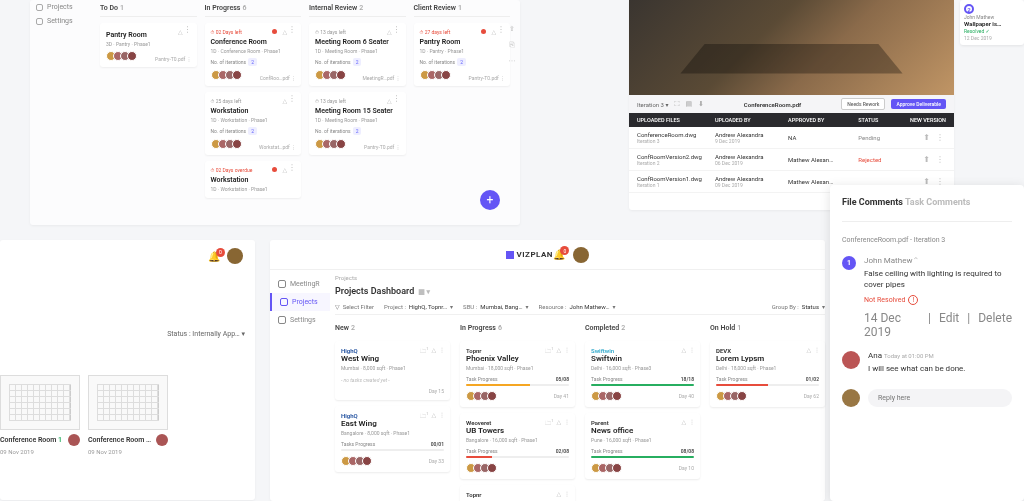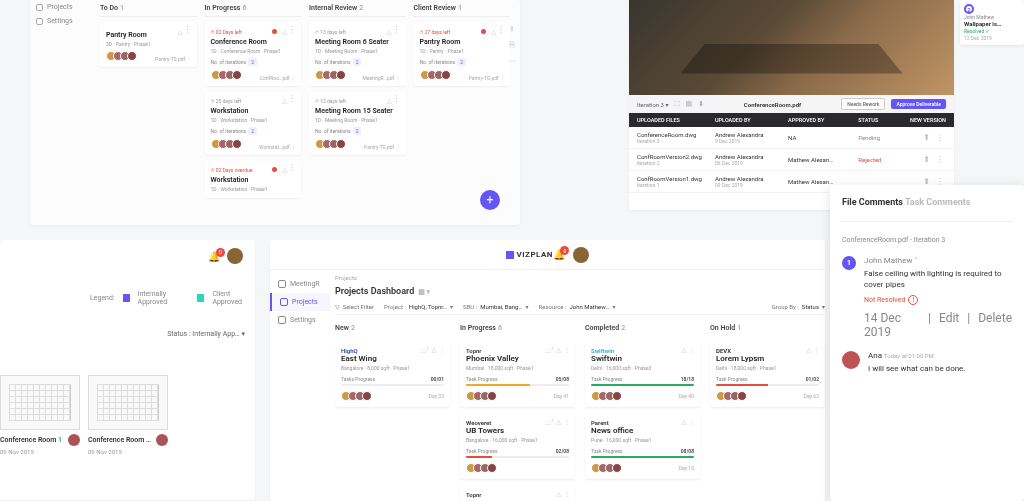--- a/index.html
+++ b/index.html
@@ -294,27 +294,20 @@
     <div class="tbtn">⋯</div>
   </div>
   <div class="p1-fab">+</div>
 </div>
 
 <div class="panel p2">
   <div class="p2-top">
     <div class="p2-bell">🔔<span class="cnt">0</span></div>
     <div class="p2-avatar"></div>
   </div>
-  <div class="p2-legend">
-      <span>Legend:</span>
-      <span class="sq" style="background:#6455f5"></span>
-      <span>Internally Approved</span>
-      <span class="sq" style="background:#2dd4bf"></span>
-      <span>Client Approved</span>
-    </div>
   <div class="p2-status">
     <span>Status :</span> <span>Internally App…</span> ▾
   </div>
   <div class="p2-thumbs">
       <div class="p2-thumb">
     <div class="img">
           <div class="grid"></div>
         </div>
     <div class="ttl">
           <span>Conference Room <span style="color:#27ae60">1</span></span>
@@ -367,20 +360,36 @@
       <div class="fgrp">▽ <span>Select Filter</span></div>
       <div class="fgrp"><span>Project :</span> <span class="val">HighQ, Topnr…</span> ▾</div>
       <div class="fgrp"><span>SBU :</span> <span class="val">Mumbai, Bang…</span> ▾</div>
       <div class="fgrp"><span>Resource :</span> <span class="val">John Mathew…</span> ▾</div>
       <div class="spacer"></div>
       <div class="fgrp"><span>Group By :</span> <span class="val">Status</span> ▾</div>
     </div>
     <div class="p3-cols">
         <div class="p3-col">
     <div class="p3-col-head">New<span class="cnt">2</span></div>
+          <div class="p3-card">
+      <div class="icons">
+              <span>🗀<sup style="font-size:4px">1</sup></span>
+              <span>△</span>
+              <span>⋮</span>
+            </div>
+      <div class="brandtxt"><span class="hq">HighQ</span></div>
+      <div class="title">West Wing</div>
+      <div class="sub">Mumbai · 8,000 sqft · Phase1</div>
+      <div class="empty">- no tasks created yet -</div>
+
+      <div class="ftr">
+        <div></div>
+        <div class="day">Day 15</div>
+      </div>
+    </div>
           <div class="p3-card">
       <div class="icons">
               <span>🗀<sup style="font-size:4px">1</sup></span>
               <span>△</span>
               <span>⋮</span>
             </div>
       <div class="brandtxt"><span class="hq">HighQ</span></div>
       <div class="title">East Wing</div>
       <div class="sub">Bangalore · 8,000 sqft · Phase1</div>
       <div class="prog-label">
@@ -650,13 +659,17 @@
       </div>
     </div>
   </div>
   <div class="p6-cmt">
     <div class="av" style="background:#b55"></div>
     <div class="body">
       <div class="nm"><strong>Ana</strong> <span class="tm">Today at 01:00 PM</span></div>
       <div class="txt">I will see what can be done.</div>
     </div>
   </div>
+  <div class="p6-reply">
+    <div class="av"></div>
+    <input placeholder="Reply here" style="">
+  </div>
 </div>
 
 </body></html>

